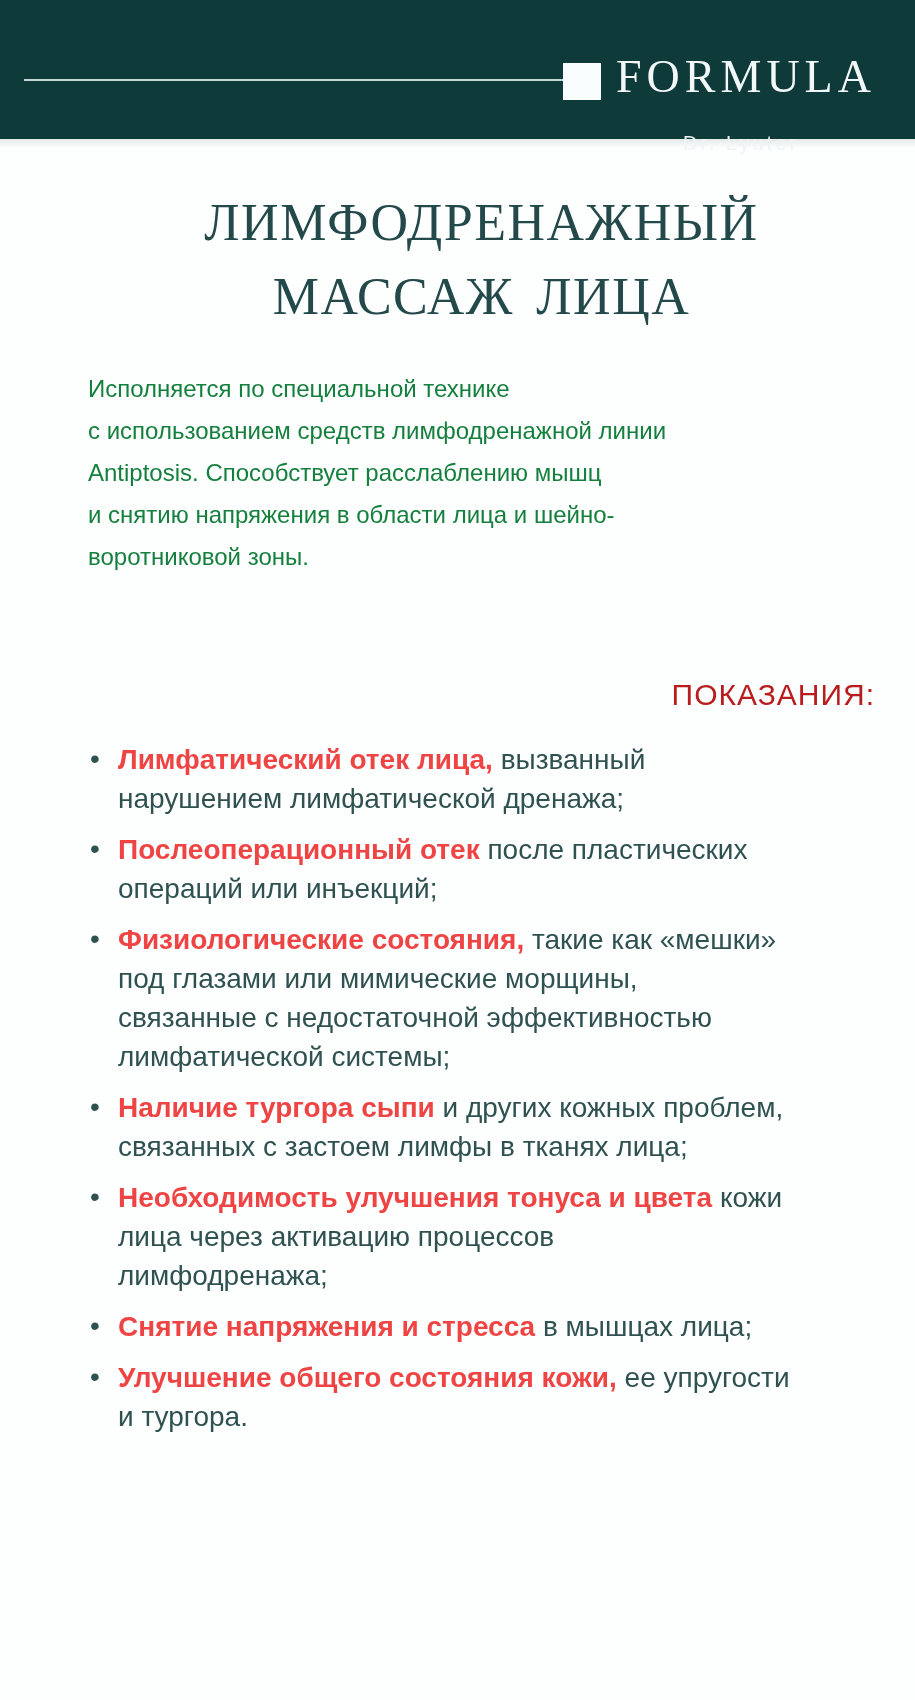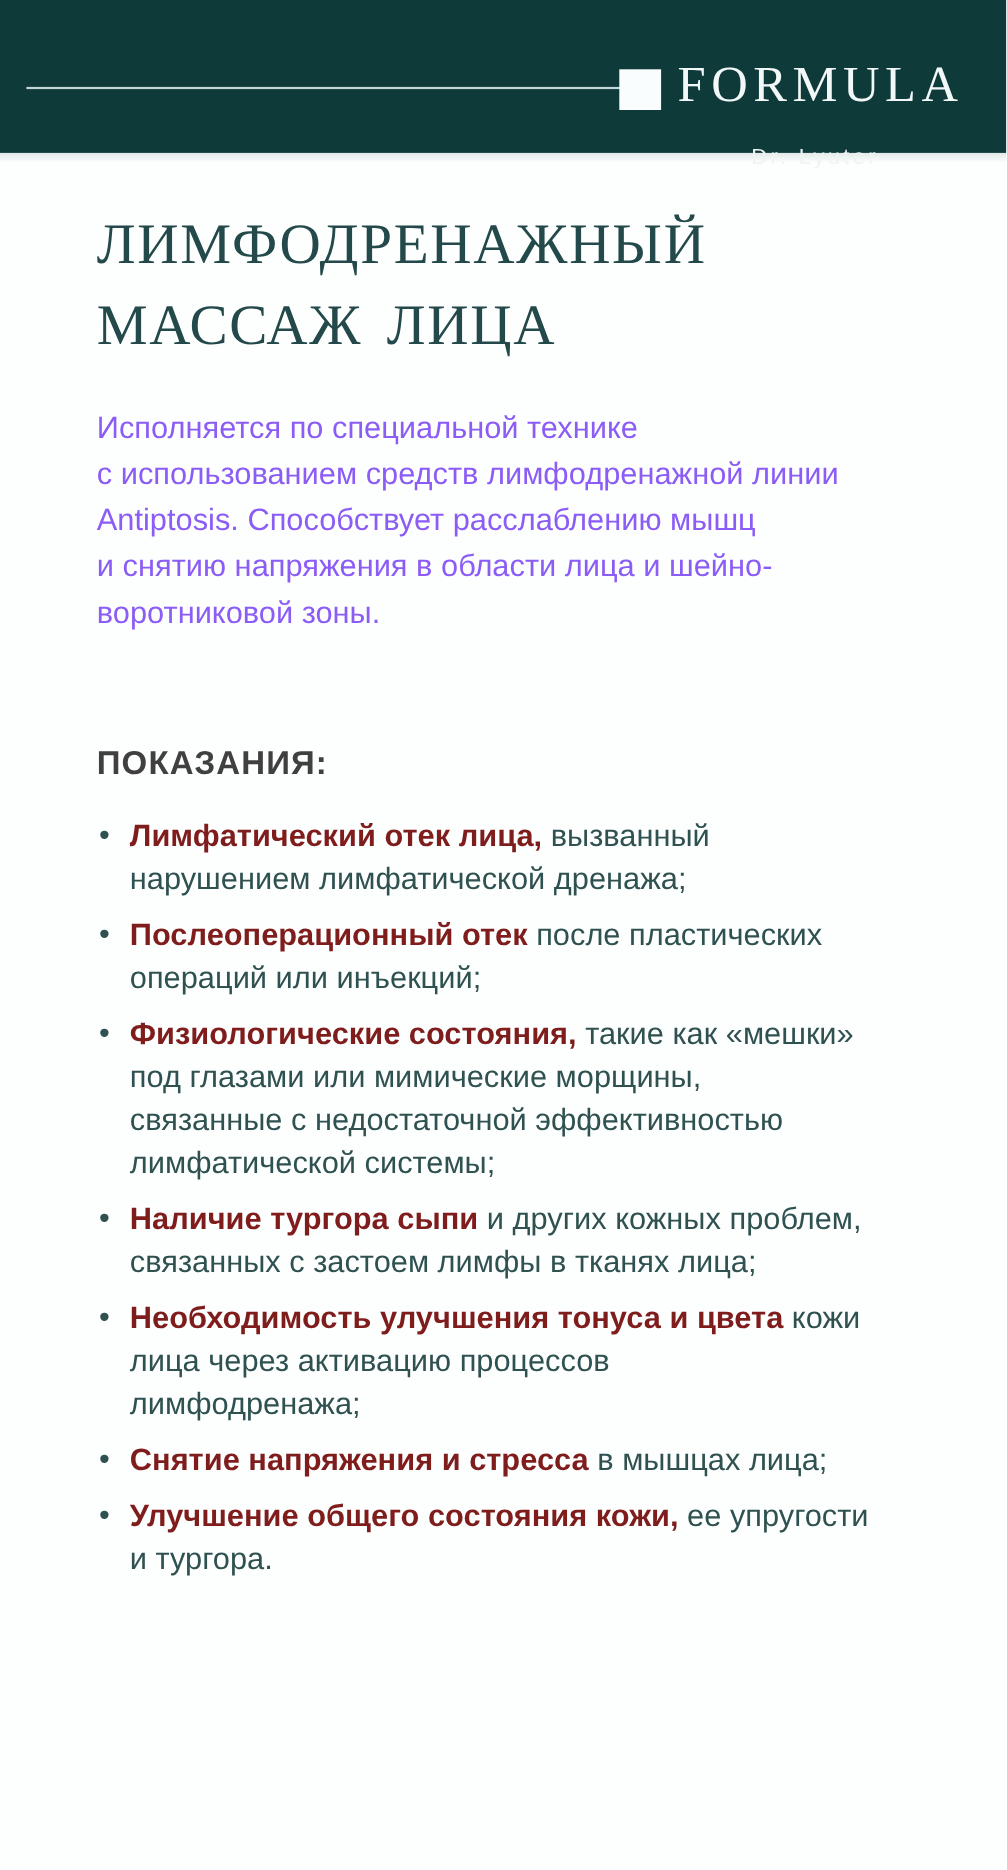--- a/index.html
+++ b/index.html
@@ -69,35 +69,37 @@
   .page-title {
     margin: 0;
     font-family: "Liberation Serif", "DejaVu Serif", serif;
     font-weight: normal;
     font-size: 52px;
     line-height: 74px;
     letter-spacing: 1.5px;
     word-spacing: 8px;
     color: #24494b;
     white-space: pre-line;
+    text-align: center;
   }
   .intro {
     margin: 34px 0 0 0;
-    font-size: 28px;
+    font-size: 24px;
     line-height: 42px;
-    color: #8b5cf6;
+    color: #15803d;
     white-space: pre-line;
   }
   .indications-heading {
     margin: 96px 0 0 0;
     font-size: 30px;
     line-height: 42px;
-    font-weight: bold;
+    font-weight: normal;
     letter-spacing: 1px;
-    color: #404040;
+    color: #b91c1c;
+    text-align: right;
   }
   ul.indications-list {
     list-style: none;
     margin: 24px 0 0 0;
     padding: 0;
   }
   ul.indications-list li {
     position: relative;
     padding-left: 30px;
     margin-bottom: 12px;
@@ -106,21 +108,21 @@
     color: #2f5251;
     max-width: 760px;
   }
   .bullet {
     position: absolute;
     left: 2px;
     top: -1px;
     font-size: 28px;
     color: #2f5251;
   }
-  li b { font-weight: bold; color: #7f1d1d; }
+  li b { font-weight: bold; color: #ef4444; }
   .li-rest { white-space: pre-line; }
 </style>
 </head>
 <body>
 
 <div class="page">
 
   <header class="band">
     <div class="band-line"></div>
     <div class="band-square"></div>

